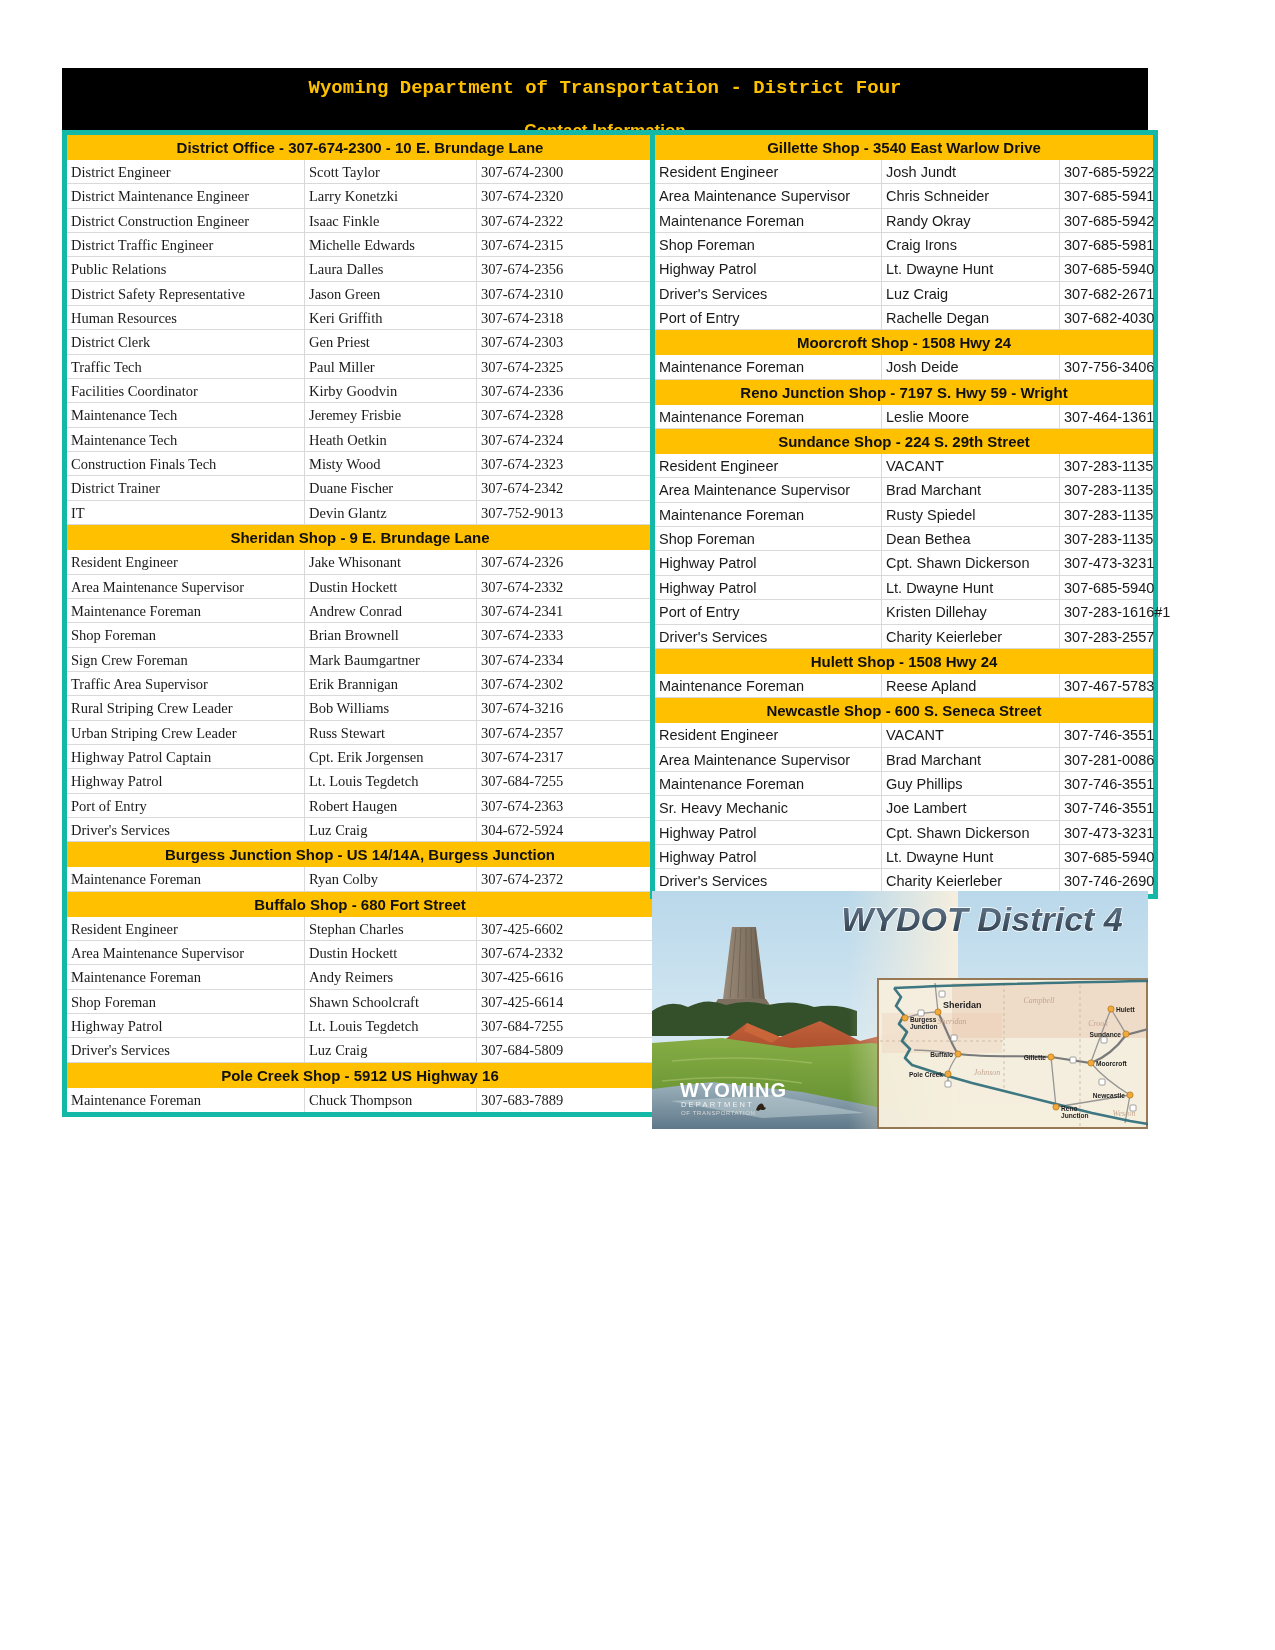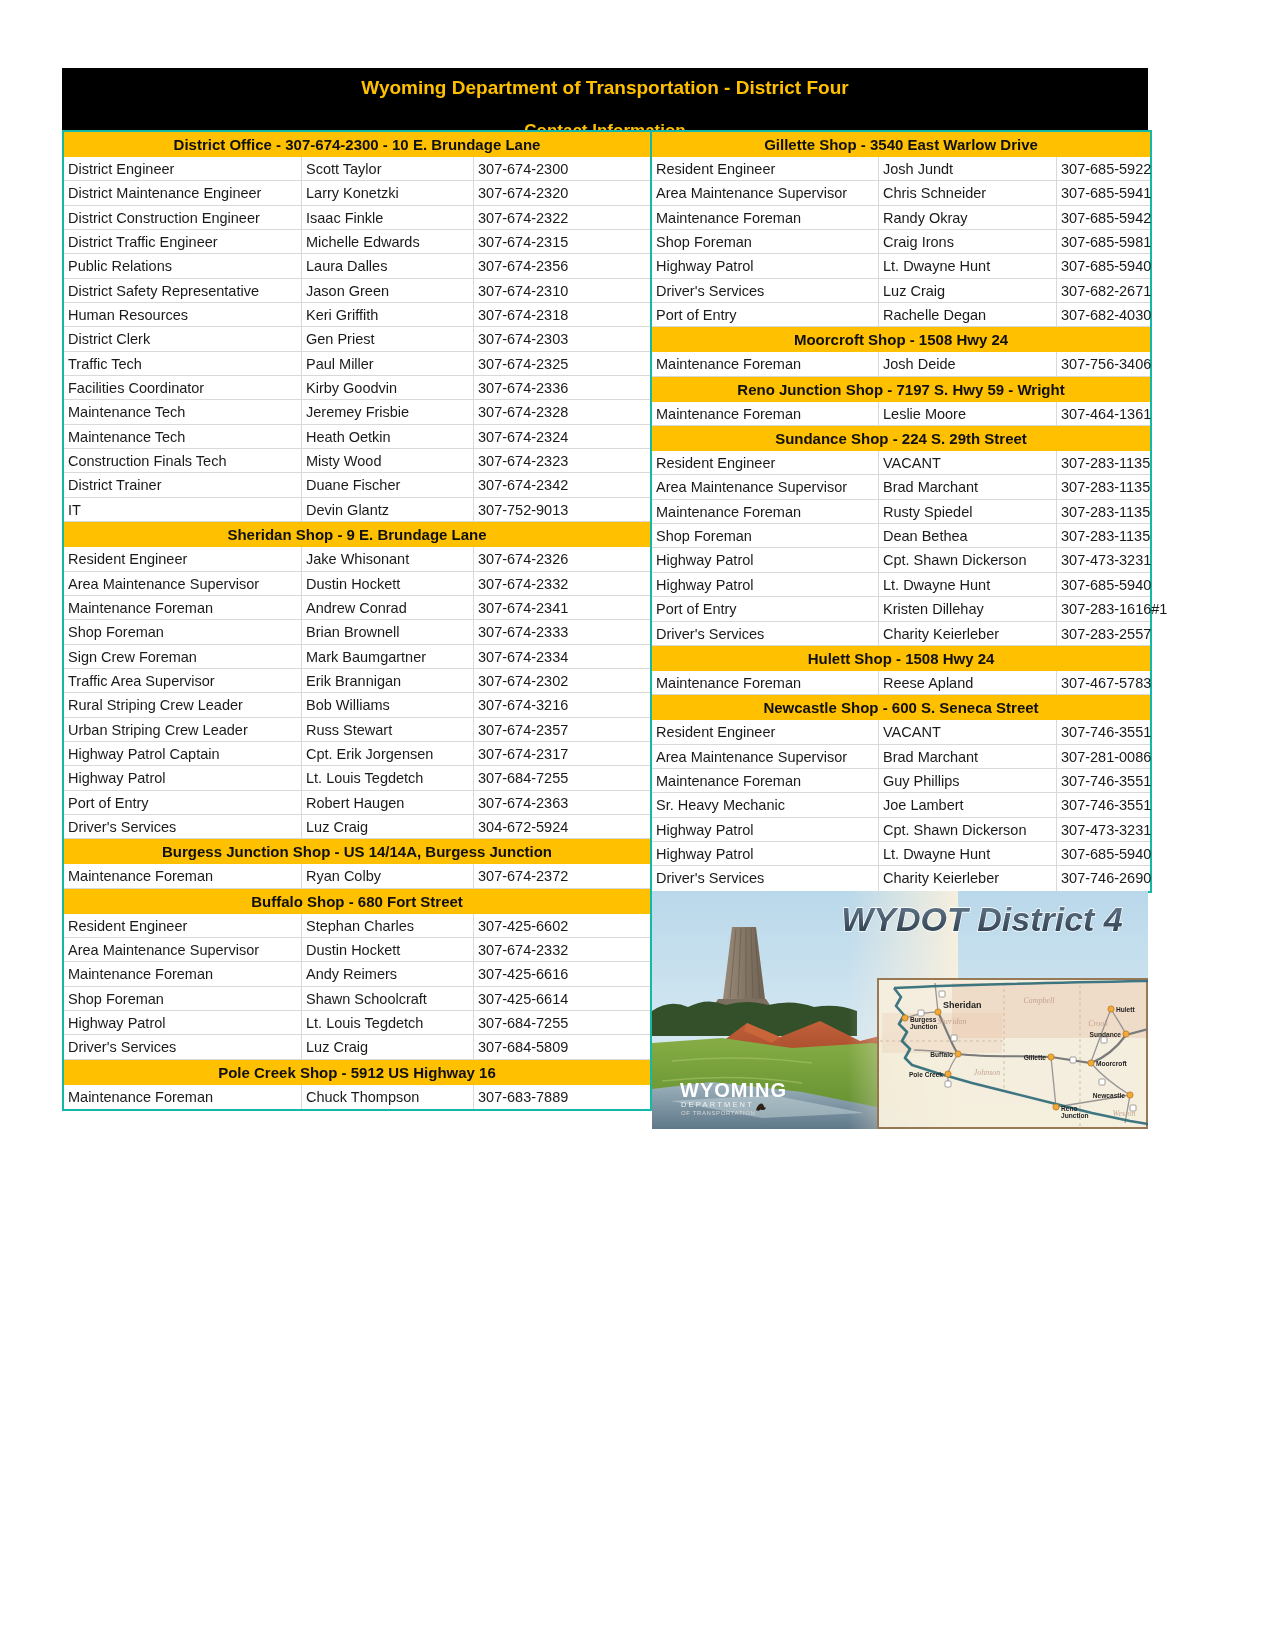--- a/index.html
+++ b/index.html
@@ -5,40 +5,40 @@
   html,body { margin:0; padding:0; }
   body {
     width:1275px; height:1650px; position:relative; background:#ffffff;
     font-family:"Liberation Sans", sans-serif; color:#1a1a1a;
     -webkit-font-smoothing:antialiased;
   }
   .banner {
     position:absolute; left:62px; top:68px; width:1086px; height:62px;
     background:#000; color:#FFC000; text-align:center; overflow:hidden;
   }
-  .banner .l1 { font-size:19px; font-weight:bold; margin-top:9px; }
+  .banner .l1 { font-size:19px; font-weight:bold; margin-top:9px;font-family:Liberation Mono, monospace; }
   .banner .l2 { font-size:17px; font-weight:bold; margin-top:22px; }
 
   .tablecol {
     position:absolute; top:130px; background:#fff;
-    border:2px solid #14b8a6;
+    border:5px solid #14b8a6;
   }
   #left-col  { left:62px;  width:586px; }
   #right-col { left:650px; width:498px; }
 
   .sec-header {
     background:#FFC000; color:#101010; font-weight:bold; font-size:15px;
     text-align:center; height:25px; line-height:25px; white-space:nowrap; overflow:hidden;
   }
   .crow {
     display:grid; height:24.35px; line-height:24.35px; font-size:14.5px;
     border-bottom:1px solid #d9d9d9; box-sizing:border-box;
   }
   .crow:last-child { border-bottom:none; }
-  #left-col  .crow { grid-template-columns:237px 172px 177px; }
+  #left-col  .crow { grid-template-columns:237px 172px 177px;font-family:Liberation Serif, serif; }
   #right-col .crow { grid-template-columns:226px 178px 94px; }
   .crow .cell {
     padding-left:4px; white-space:nowrap; overflow:visible;
     border-left:1px solid #d9d9d9; box-sizing:border-box;
   }
   .crow .cell:first-child { border-left:none; }
 
   .promo {
     position:absolute; left:652px; top:891px; width:496px; height:238px;
     overflow:hidden;

